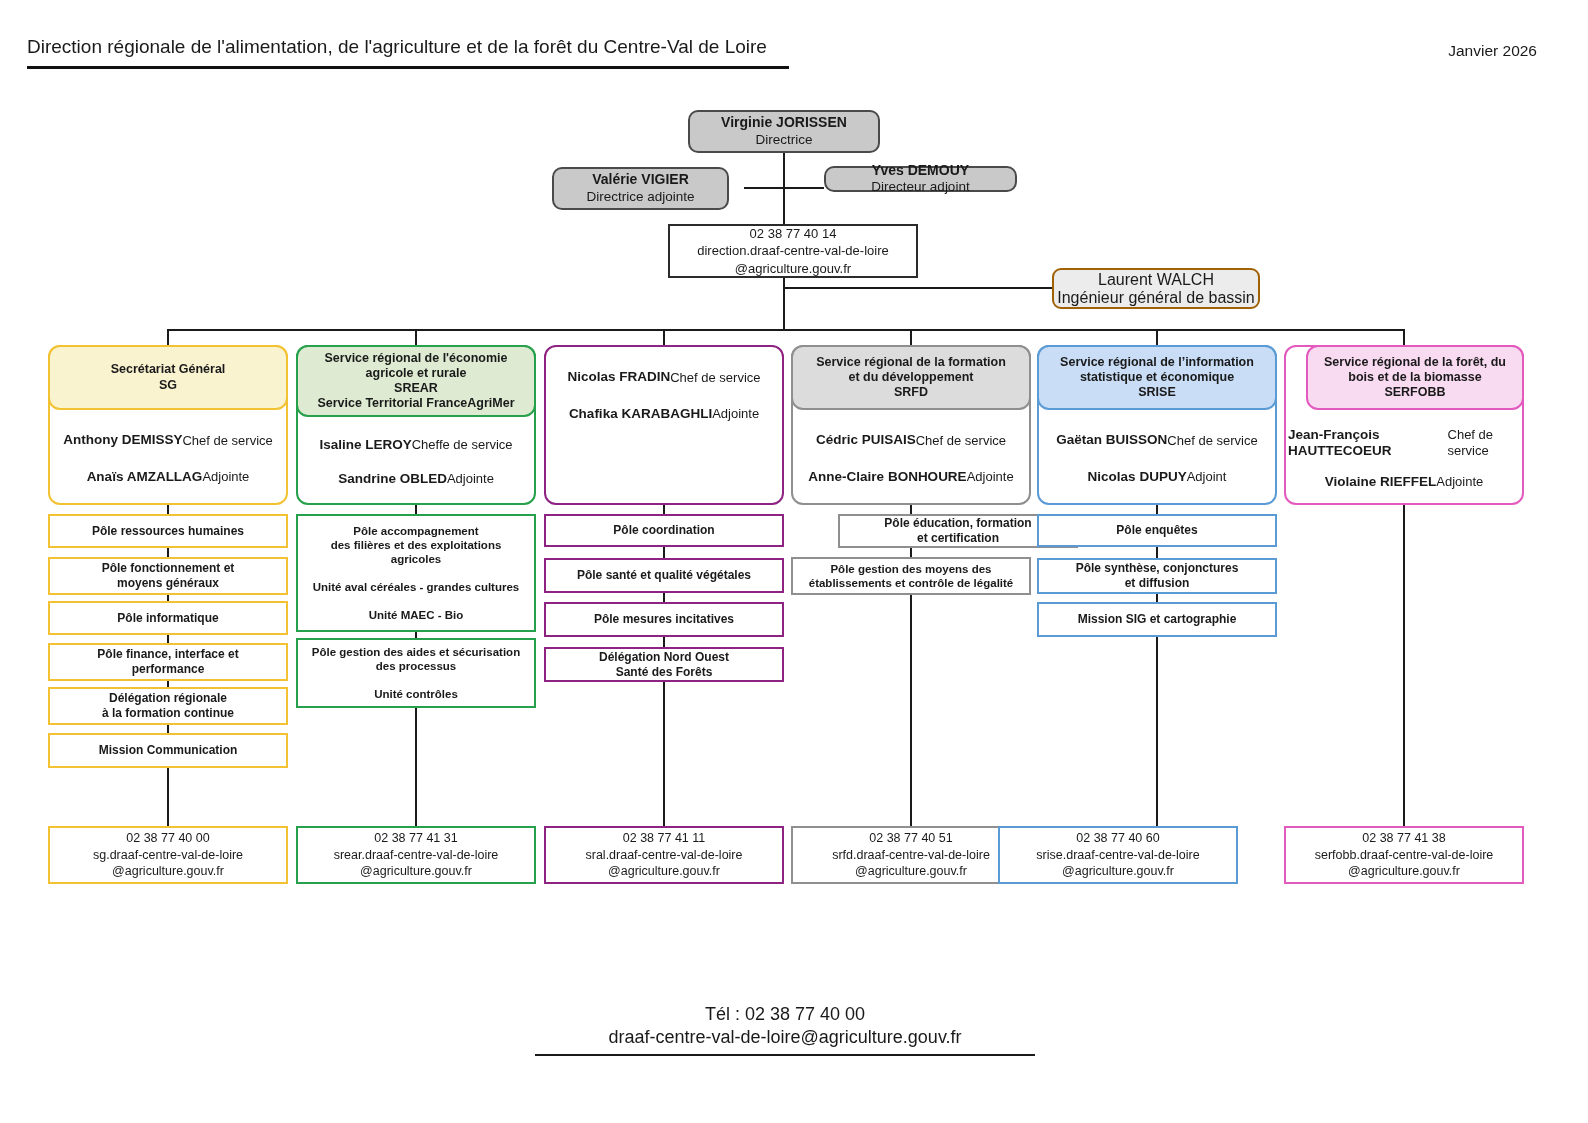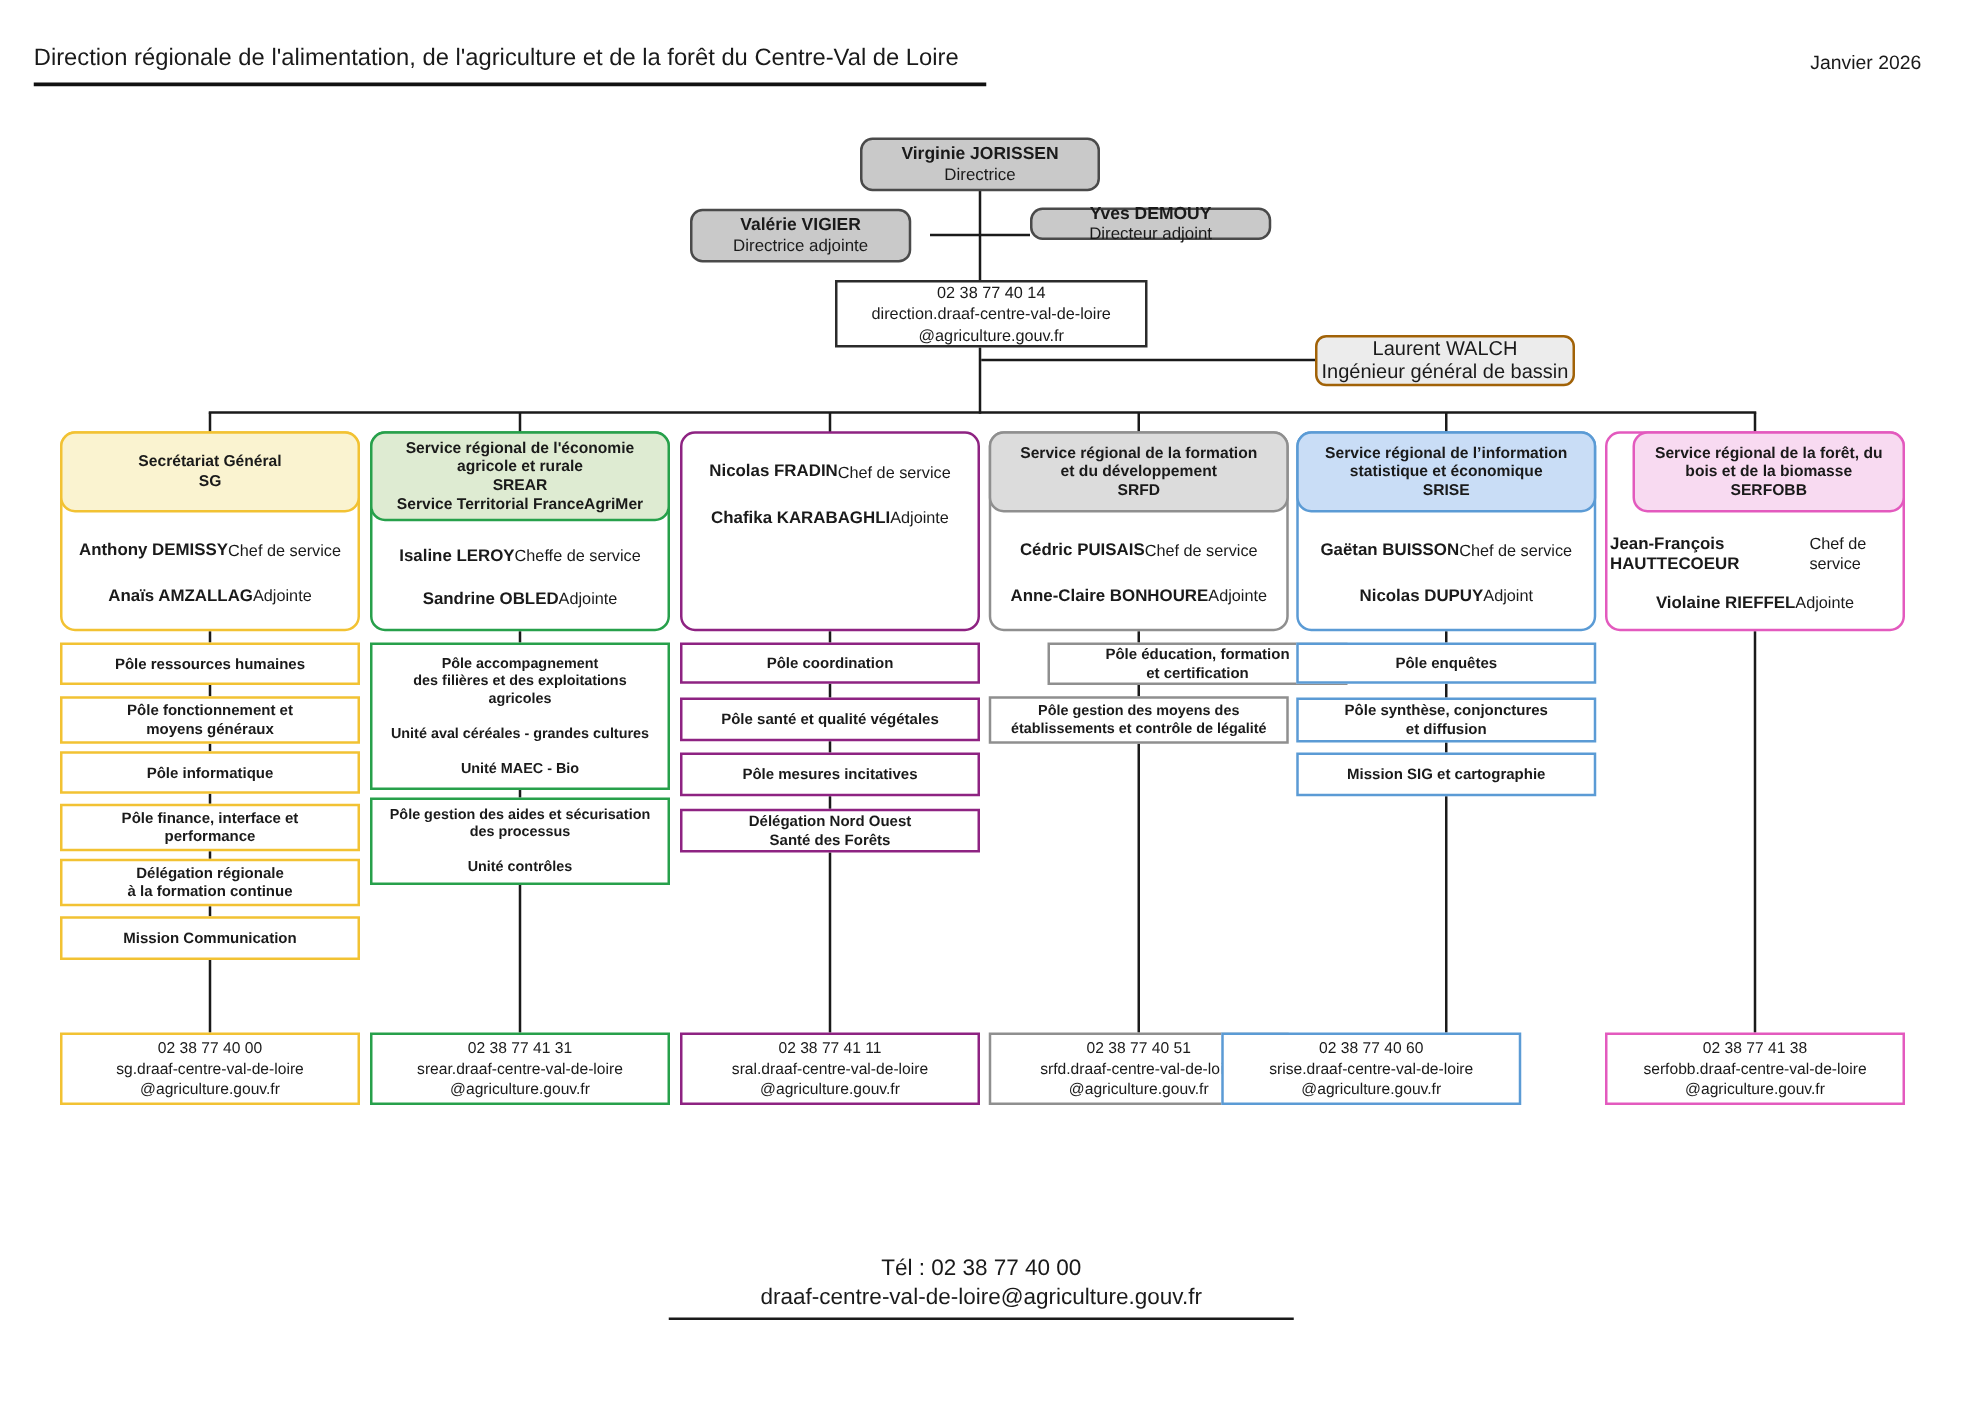--- a/index.html
+++ b/index.html
@@ -221,21 +221,21 @@
       <div class="person">
         <span class="pname">Nicolas DUPUY</span>
         <span class="prole">Adjoint</span>
       </div>
     </div>
   </div>
   <div class="pole b4" style="left:1037px;top:514px;height:33px;">Pôle enquêtes</div>
   <div class="pole b4" style="left:1037px;top:558px;height:36px;">Pôle synthèse, conjonctures
 et diffusion</div>
   <div class="pole b4" style="left:1037px;top:602px;height:35px;">Mission SIG et cartographie</div>
-  <div class="contactbox b4" style="left:977px;">02 38 77 40 60
+  <div class="contactbox b4" style="left:998px;">02 38 77 40 60
 srise.draaf-centre-val-de-loire
 @agriculture.gouv.fr</div>
 
   <div class="card b5" style="left:1284px;">
     <div class="card-header h5">Service régional de la forêt, du
 bois et de la biomasse
 SERFOBB</div>
     <div class="card-people">
       <div class="person">
         <span class="pname">Jean-François HAUTTECOEUR</span>

